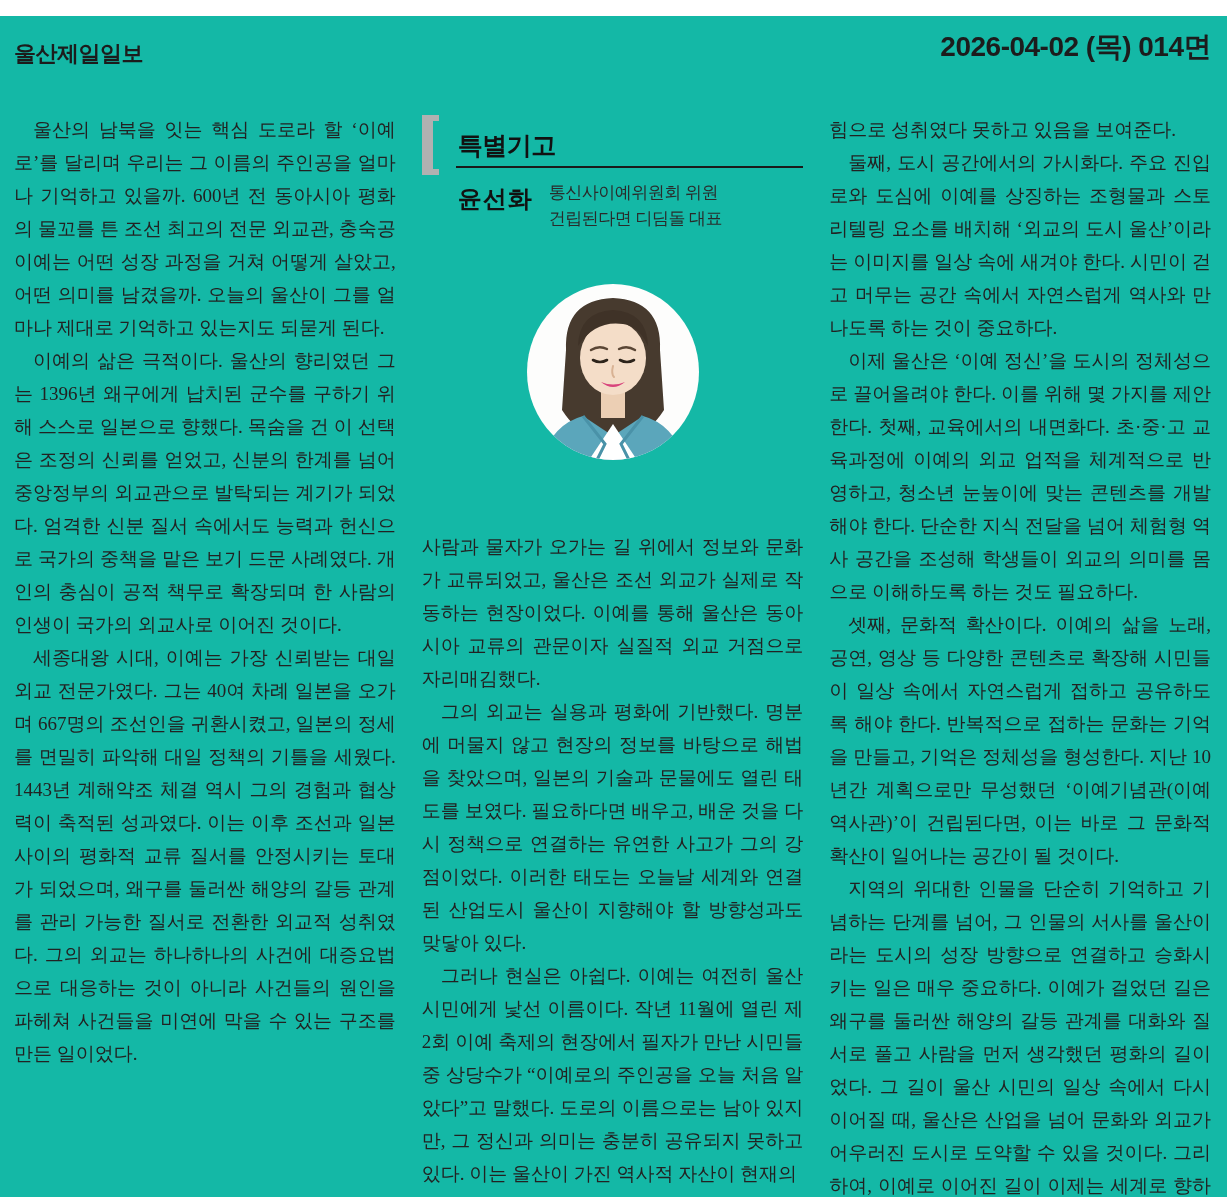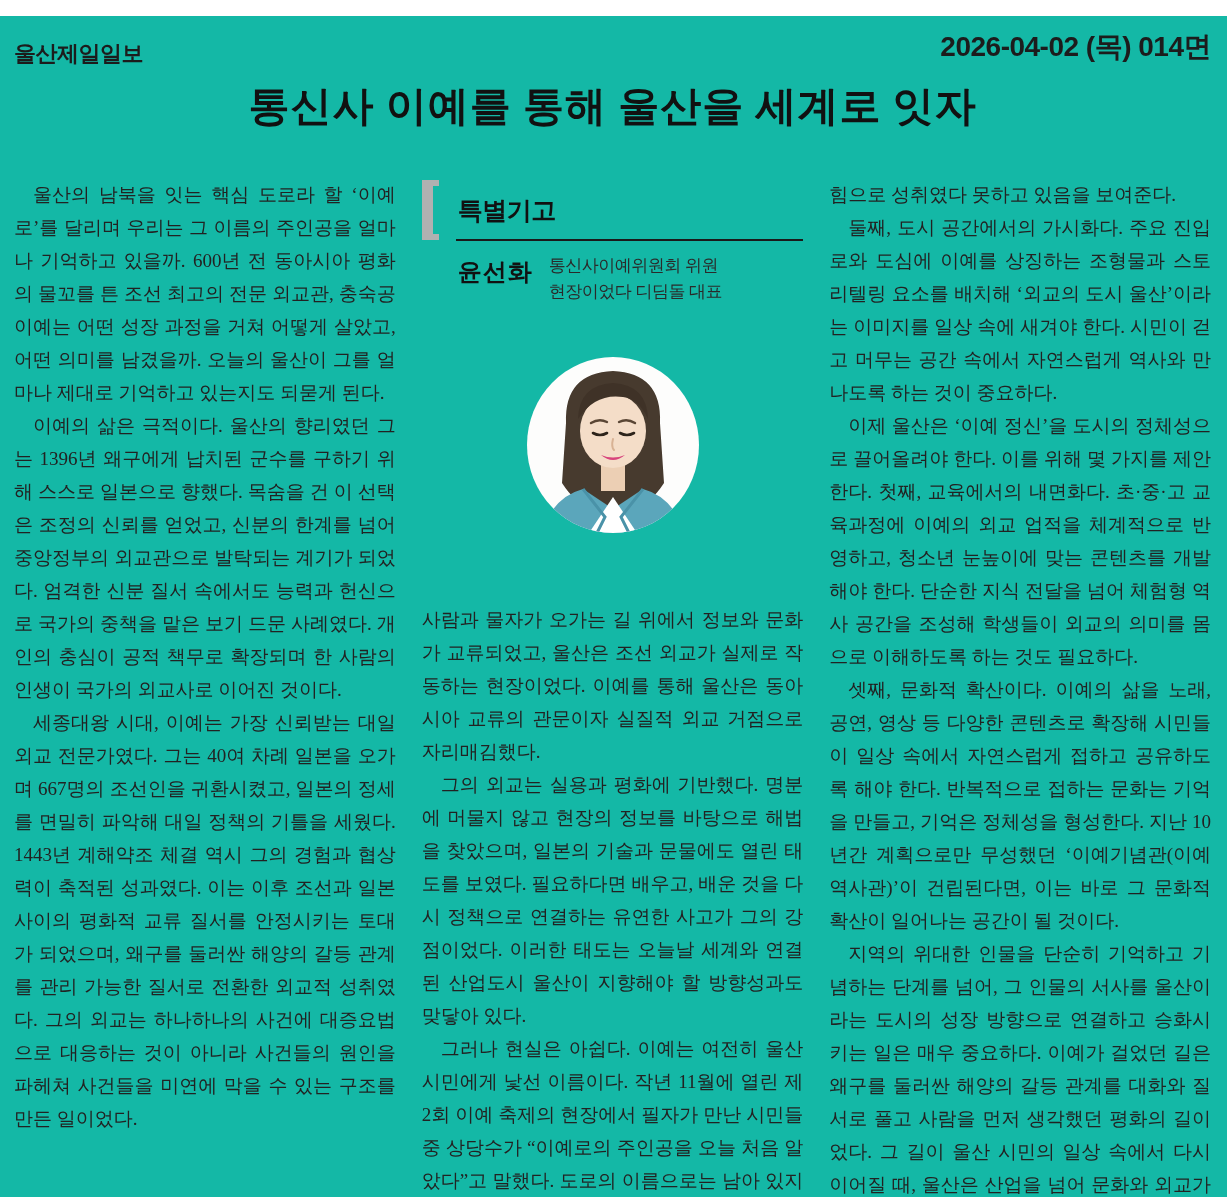--- a/index.html
+++ b/index.html
@@ -50,21 +50,21 @@
   .bracket{
     position:absolute;left:0;top:2px;
     width:17px;height:60px;box-sizing:border-box;
     border-left:11px solid #b1b1b1;
     border-top:6px solid #b1b1b1;
     border-bottom:6px solid #b1b1b1;
   }
   .contrib-label{
     font-family:"Liberation Sans","DejaVu Sans",sans-serif;
     font-weight:bold;font-size:25px;letter-spacing:-0.5px;
-    display:block;padding:16px 0 12px 2px;color:#111;
+    display:block;padding:16px 0 4px 2px;color:#111;
   }
   .contrib-rule{
     border-bottom:2px solid #1a1a1a;
     margin:0;
   }
   .author-row{
     display:flex;align-items:flex-start;gap:16px;
     padding:12px 0 0 2px;
   }
   .author-name{
@@ -87,41 +87,40 @@
 </head>
 <body>
 
 <div class="page">
 
   <div class="masthead-row">
     <div class="paper-name">울산제일일보</div>
     <div class="date-page">2026-04-02 (목) 014면</div>
   </div>
 
-  <h1 class="headline">통신사 이예를 통해 울산을 세계로 잇자</h1>
 
   <div class="columns">
 
     <div class="col">
       <p class="indent">울산의 남북을 잇는 핵심 도로라 할 ‘이예로’를 달리며 우리는 그 이름의 주인공을 얼마나 기억하고 있을까. 600년 전 동아시아 평화의 물꼬를 튼 조선 최고의 전문 외교관, 충숙공 이예는 어떤 성장 과정을 거쳐 어떻게 살았고, 어떤 의미를 남겼을까. 오늘의 울산이 그를 얼마나 제대로 기억하고 있는지도 되묻게 된다.</p>
       <p class="indent">이예의 삶은 극적이다. 울산의 향리였던 그는 1396년 왜구에게 납치된 군수를 구하기 위해 스스로 일본으로 향했다. 목숨을 건 이 선택은 조정의 신뢰를 얻었고, 신분의 한계를 넘어 중앙정부의 외교관으로 발탁되는 계기가 되었다. 엄격한 신분 질서 속에서도 능력과 헌신으로 국가의 중책을 맡은 보기 드문 사례였다. 개인의 충심이 공적 책무로 확장되며 한 사람의 인생이 국가의 외교사로 이어진 것이다.</p>
       <p class="indent">세종대왕 시대, 이예는 가장 신뢰받는 대일 외교 전문가였다. 그는 40여 차례 일본을 오가며 667명의 조선인을 귀환시켰고, 일본의 정세를 면밀히 파악해 대일 정책의 기틀을 세웠다. 1443년 계해약조 체결 역시 그의 경험과 협상력이 축적된 성과였다. 이는 이후 조선과 일본 사이의 평화적 교류 질서를 안정시키는 토대가 되었으며, 왜구를 둘러싼 해양의 갈등 관계를 관리 가능한 질서로 전환한 외교적 성취였다. 그의 외교는 하나하나의 사건에 대증요법으로 대응하는 것이 아니라 사건들의 원인을 파헤쳐 사건들을 미연에 막을 수 있는 구조를 만든 일이었다.</p>
 
     </div>
 
     <div class="col">
       <div class="contrib-box">
         <span class="bracket"></span>
         <span class="contrib-label">특별기고</span>
         <div class="contrib-rule"></div>
         <div class="author-row">
           <span class="author-name">윤선화</span>
           <span class="author-titles">
             <span>통신사이예위원회 위원</span><br>
-            <span>현장이었다 디딤돌 대표</span>
+            <span>건립된다면 디딤돌 대표</span>
           </span>
         </div>
       </div>
 
       <div class="portrait">
         <svg width="172" height="176" viewBox="0 0 172 176" xmlns="http://www.w3.org/2000/svg">
           <defs>
             <clipPath id="pclip">
                 <ellipse cx="86" cy="88" rx="86" ry="88"></ellipse>
               </clipPath>

